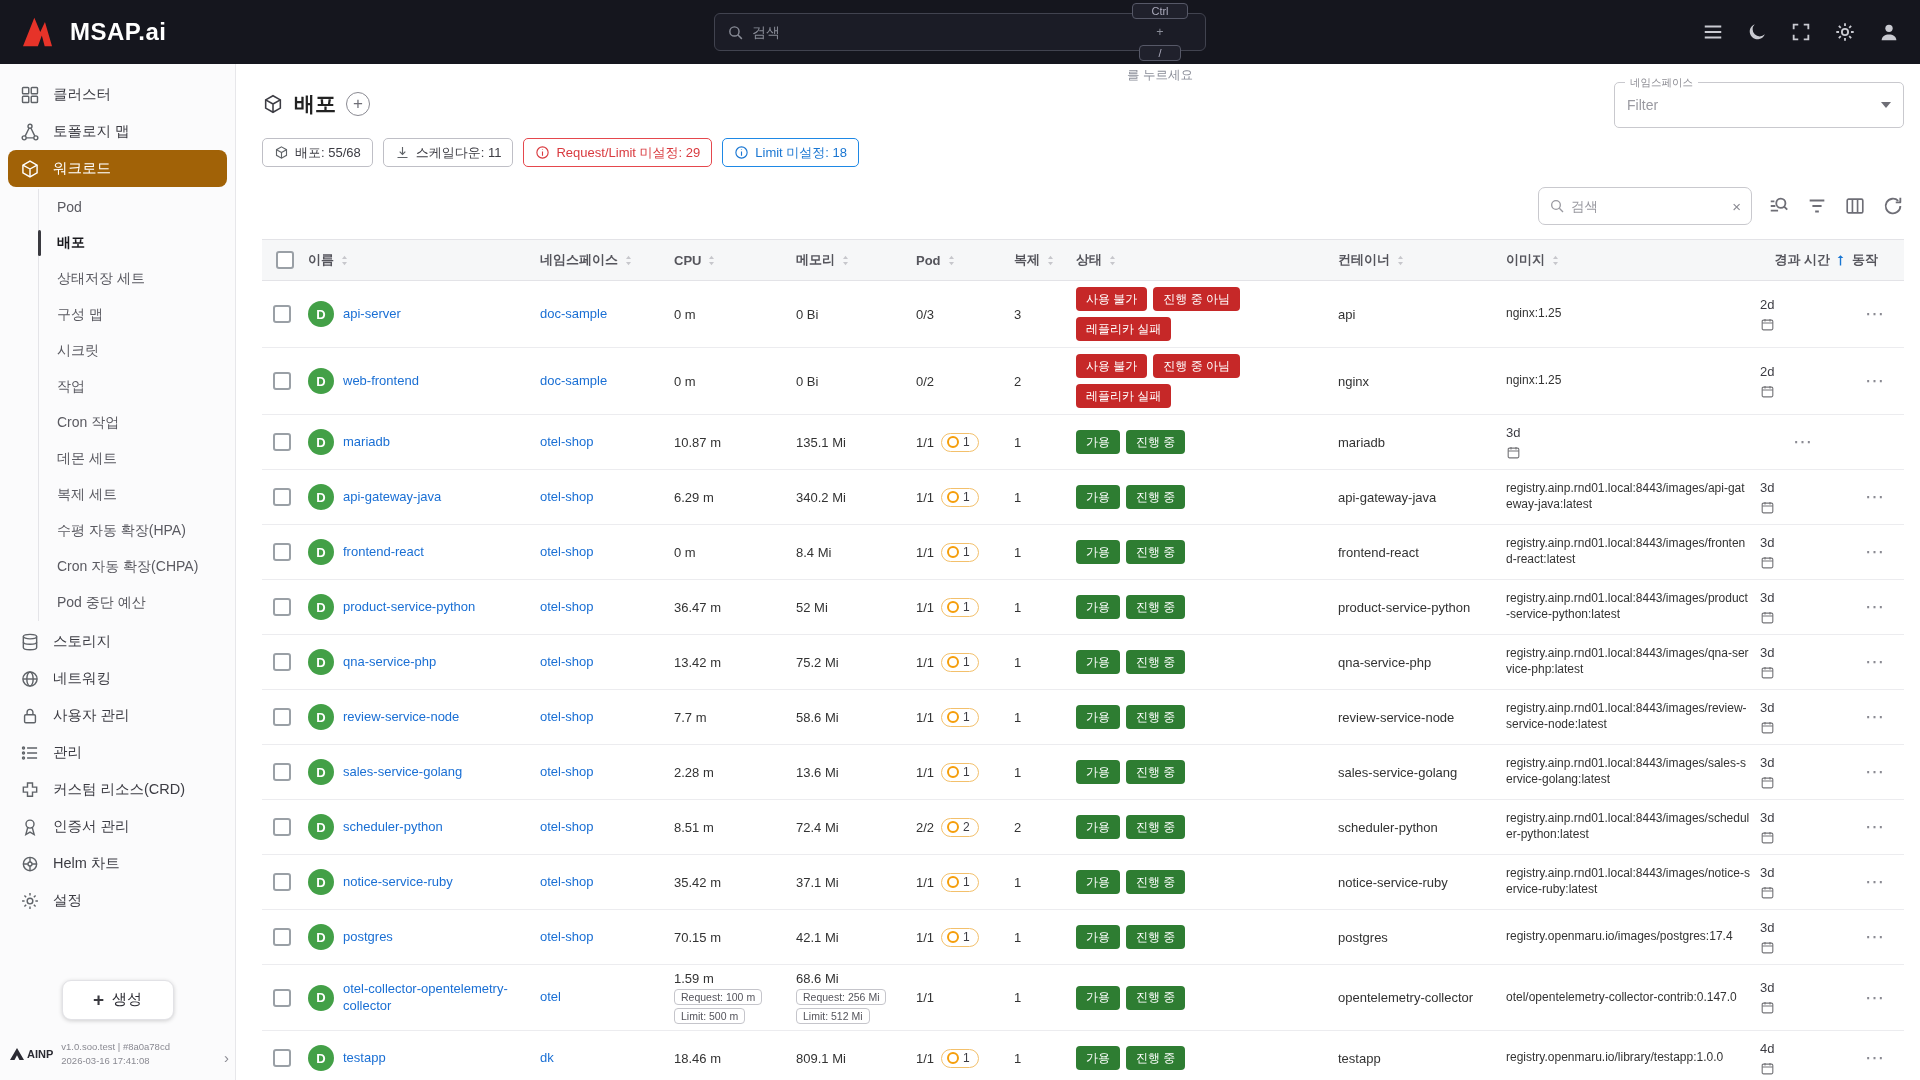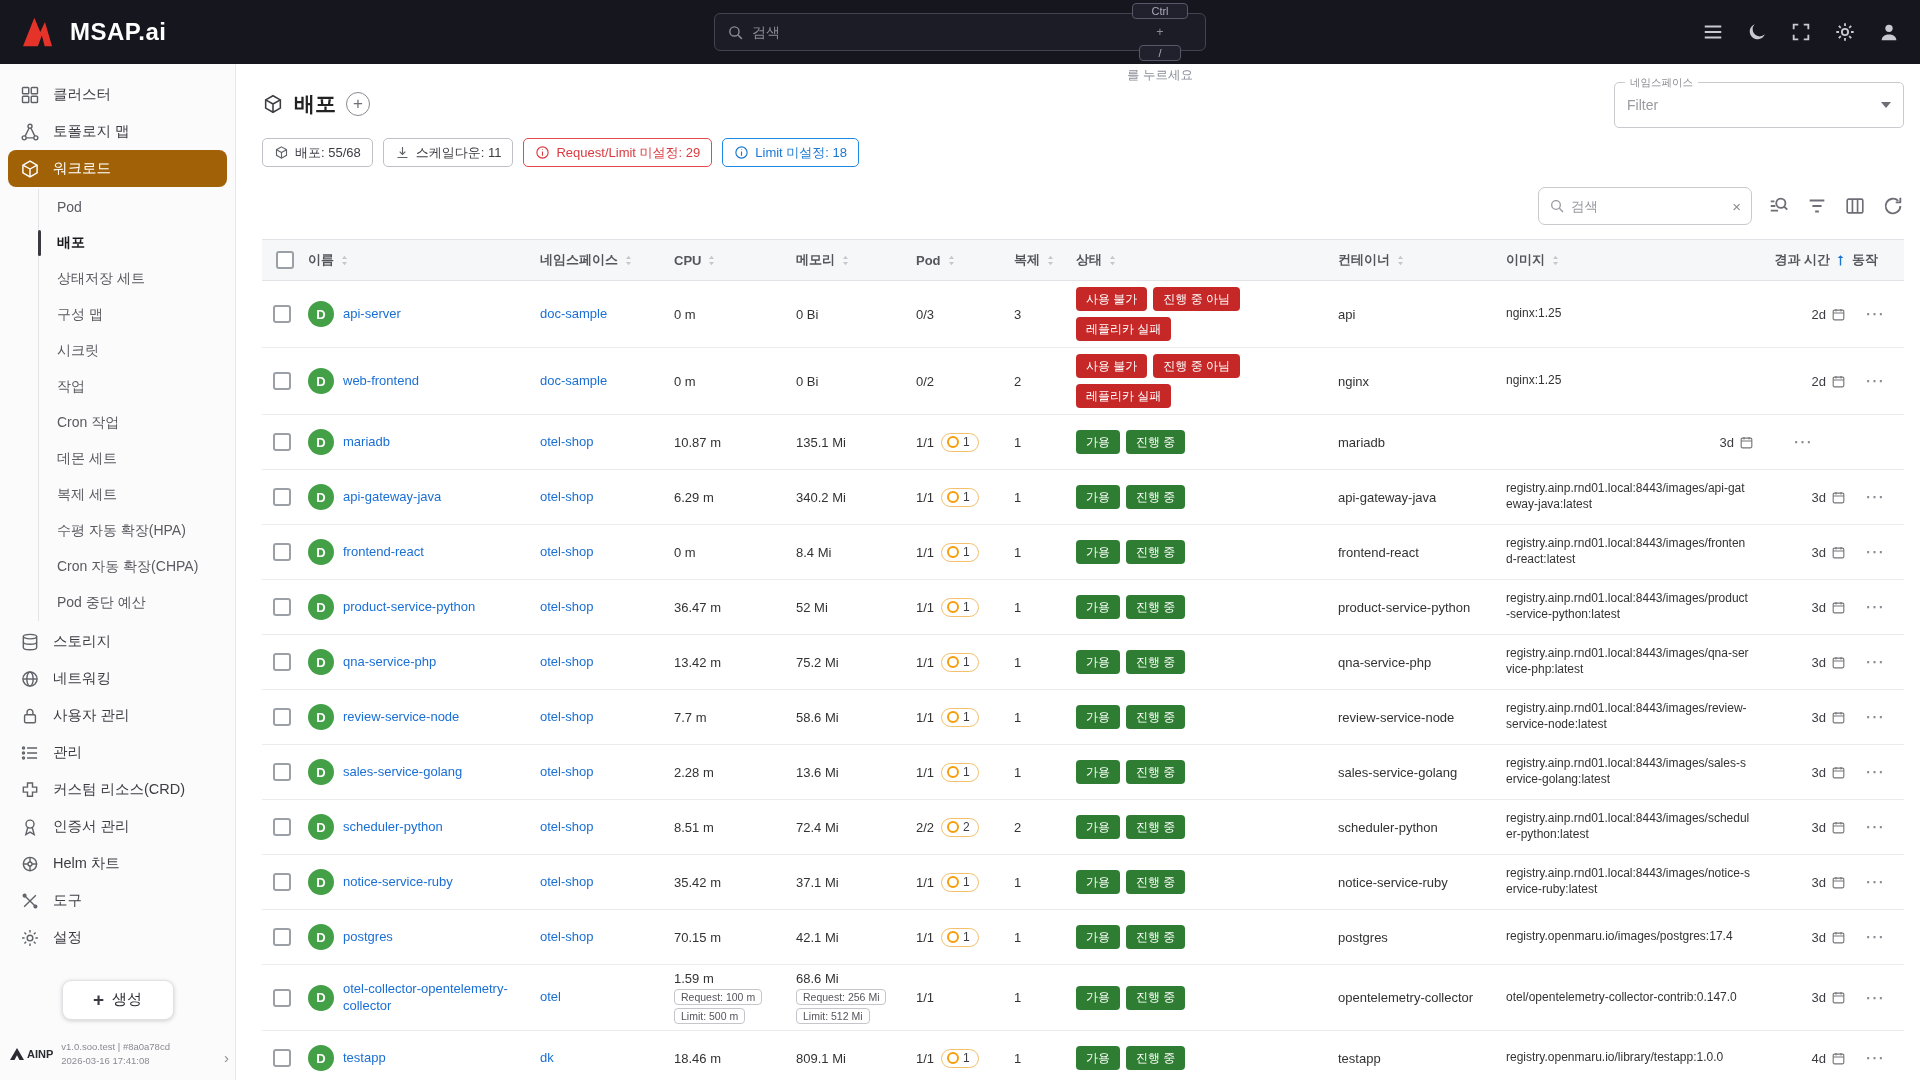--- a/index.html
+++ b/index.html
@@ -84,21 +84,21 @@
   .link { color:#1a6fd4; text-decoration:none; cursor:pointer; word-break:break-word; line-height:1.3; }
   .metric-chip { display:inline-block; border:1px solid #c5c5cb; border-radius:4px; font-size:10.5px; color:#55555c; padding:1px 6px; margin-top:3px; white-space:nowrap; }
   .pod-cell { display:flex; align-items:center; gap:7px; }
   .restart-badge { display:inline-flex; align-items:center; gap:4px; border:1px solid #f3c06b; border-radius:11px; padding:1.5px 8px 1.5px 5px; font-size:12px; color:#3c3c43; background:#fff; }
   .restart-ico { width:12px; height:12px; border:2.6px solid #f59e0b; border-radius:50%; flex:none; }
   .status-cell { display:flex; gap:6px; flex-wrap:wrap; }
   .badge { border-radius:4px; padding:3.5px 10px; font-size:12px; color:#fff; white-space:nowrap; }
   .badge.error { background:#c62828; }
   .badge.success { background:#2e7d32; }
   .image-cell { font-size:12px; line-height:1.3; word-break:break-all; padding-right:10px; }
-  .age-cell { display:flex; align-items:center; justify-content:flex-end; gap:5px; color:#3c3c43; }
+  .age-cell { display:flex; justify-content:flex-end; gap:5px; color:#3c3c43;flex-direction:column; }
   .age-cell svg { width:15px; height:15px; }
   .actions-cell { display:flex; justify-content:center; }
   .dots { color:#8a8a92; font-size:19px; letter-spacing:1px; cursor:pointer; line-height:0.6; }
 </style>
 </head>
 <body>
 
 <div class="topbar">
   <div class="brand">
     <svg viewBox="0 0 28 24">
@@ -242,28 +242,20 @@
         <div class="nav-item">
           <svg viewBox="0 0 24 24" fill="none" stroke="#5f6368" stroke-width="1.7">
             <circle cx="12" cy="12" r="8"></circle>
             <circle cx="12" cy="12" r="2.4"></circle>
             <path d="M12 4v5.5M12 14.5V20M4 12h5.5M14.5 12H20"></path>
           </svg>
           <span>Helm 차트</span>
         </div>
         <div class="nav-item">
           <svg viewBox="0 0 24 24" fill="none" stroke="#5f6368" stroke-width="1.7">
-            <path d="M5 19L19 5M5 5l14 14"></path>
-            <circle cx="5.5" cy="5.5" r="1.6"></circle>
-            <circle cx="18.5" cy="18.5" r="1.6"></circle>
-          </svg>
-          <span>도구</span>
-        </div>
-        <div class="nav-item">
-          <svg viewBox="0 0 24 24" fill="none" stroke="#5f6368" stroke-width="1.7">
             <circle cx="12" cy="12" r="3.4"></circle>
             <path d="M12 2.5v3M12 18.5v3M2.5 12h3M18.5 12h3M5.3 5.3l2.1 2.1M16.6 16.6l2.1 2.1M18.7 5.3l-2.1 2.1M7.4 16.6l-2.1 2.1"></path>
           </svg>
           <span>설정</span>
         </div>
       </div>
     <div class="create-btn">
       <span class="plus">+</span>
       <span>생성</span>
     </div>

